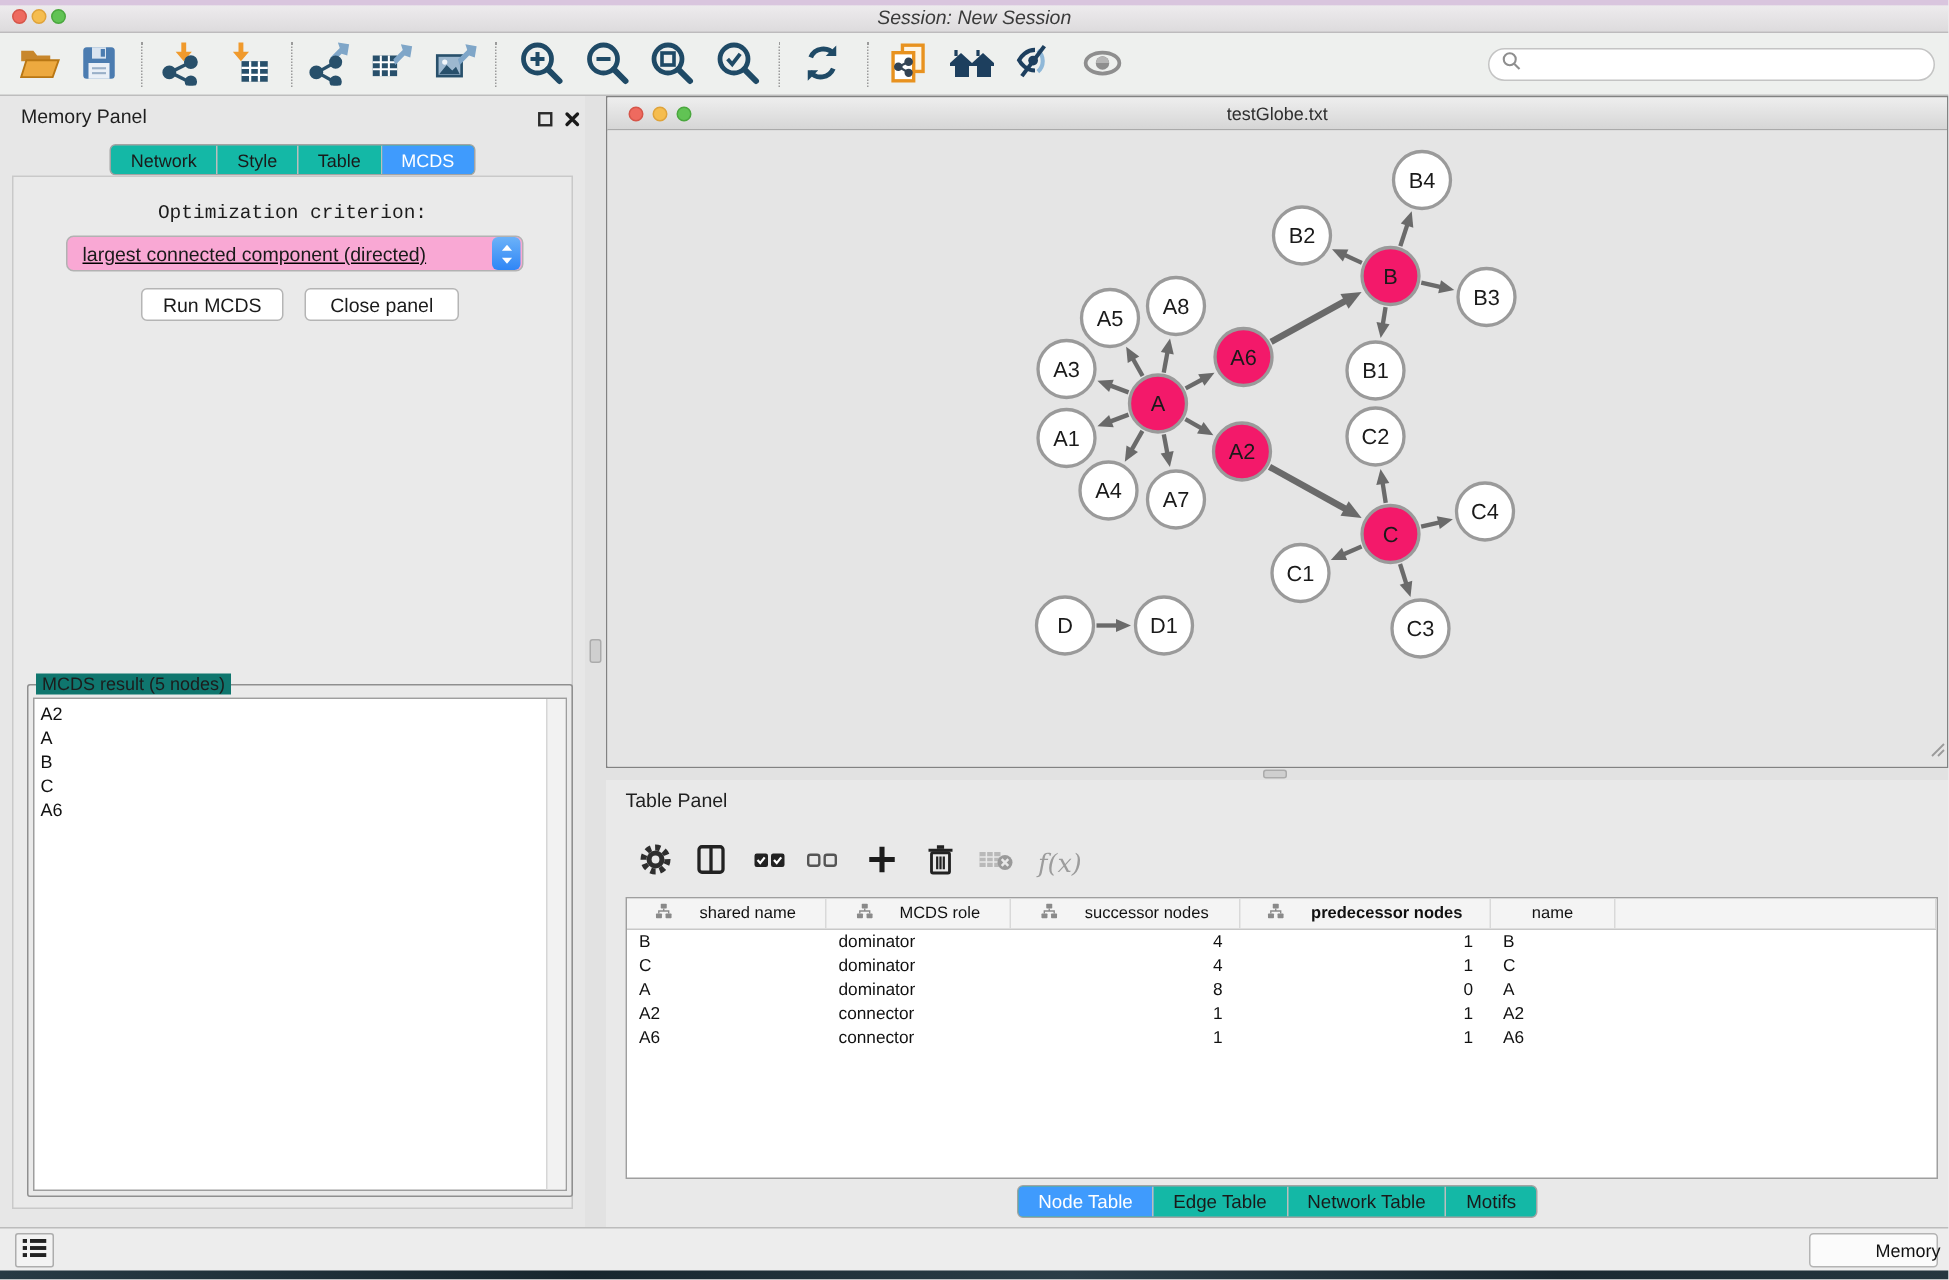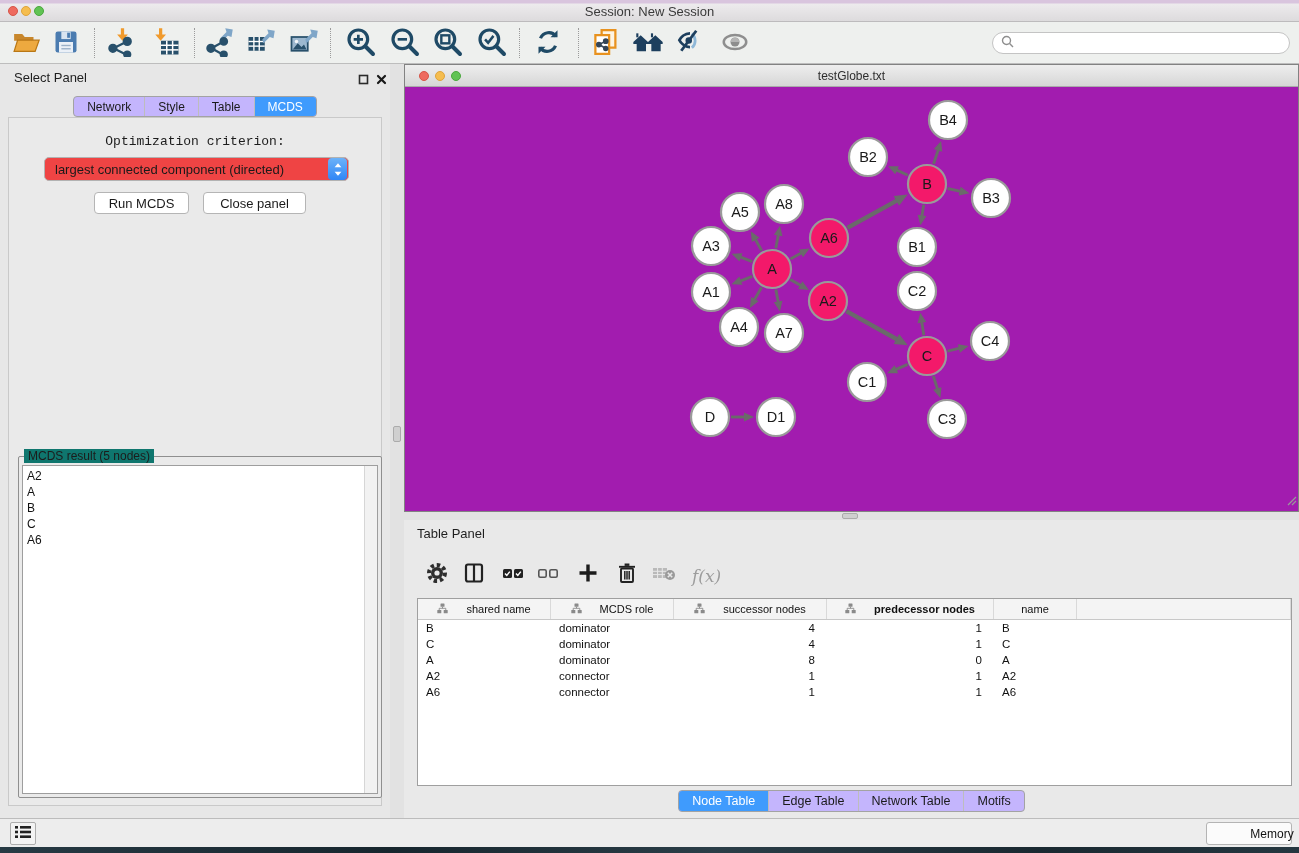--- a/index.html
+++ b/index.html
@@ -2,67 +2,67 @@
 <html><head>
 <meta charset="utf-8">
 <style>
   *{margin:0;padding:0;box-sizing:border-box;font-family:"Liberation Sans",sans-serif;}
   html,body{width:1299px;height:853px;overflow:hidden;}
   .screen{position:relative;width:1299px;height:853px;background:#e4e4e4;}
 
   
   .titlebar{position:absolute;left:0;top:0;width:1299px;height:22px;
     background:linear-gradient(#d9c5de 0px,#d9c5de 3px,#edebed 4px,#dcdadc 22px);
-    border-bottom:1px solid #bdbbbd;}
+    border-bottom:1px solid #bdbbbd;font-style:italic;}
   .titlebar .title{position:absolute;left:0;right:0;top:4px;text-align:center;font-size:13px;color:#3a3a3a;}
   .tl{position:absolute;top:6px;width:10px;height:10px;border-radius:50%;}
   .tl.red{background:#ee6a5f;border:1px solid #d65549;}
   .tl.yellow{background:#f5bd4f;border:1px solid #dfa33a;}
   .tl.green{background:#61c354;border:1px solid #4aa73e;}
 
   .toolbar{position:absolute;left:0;top:22px;width:1299px;height:42px;background:#eef0ee;border-bottom:1px solid #bdbdbd;}
   .tbtn{position:absolute;top:3px;width:38px;height:36px;background:none;border:none;display:flex;align-items:center;justify-content:center;cursor:default;}
   .tsep{position:absolute;top:6px;height:30px;width:0;border-left:1px dotted #9b9b9b;}
   .searchbox{position:absolute;left:992px;top:10px;width:298px;height:22px;background:#fff;border:1px solid #c4c4c4;border-radius:11px;display:flex;align-items:center;padding:0 8px;gap:5px;}
   .searchbox input{flex:1;border:none;outline:none;font-size:12px;background:transparent;color:#333;}
 
   
   .control-panel{position:absolute;left:0;top:64px;width:390px;height:754px;background:#e7e7e7;}
   .panel-head{position:absolute;left:0;top:0;right:0;height:26px;}
   .panel-title{position:absolute;left:14px;top:6px;font-size:13px;color:#1f1f1f;}
   .wbtn{position:absolute;top:8px;width:14px;height:14px;border:none;background:none;display:flex;align-items:center;justify-content:center;cursor:default;}
-  .segctl{display:flex;background:#c4b5fd;border:1px solid #a3a3a3;border-radius:4px;overflow:hidden;height:21px;font-size:12px;color:#1a1a1a;}
+  .segctl{display:flex;background:#14b8a6;border:1px solid #a3a3a3;border-radius:4px;overflow:hidden;height:21px;font-size:12px;color:#1a1a1a;}
   .segctl .seg{display:flex;align-items:center;justify-content:center;padding:0 13px;border-right:1px solid #bdbdbd;white-space:nowrap;}
   .segctl .seg:last-child{border-right:none;}
   .segctl .seg.active{background:#3f9bfd;color:#fff;}
   .cp-tabs-wrap{position:absolute;left:0;right:0;top:32px;display:flex;justify-content:center;}
   .cp-content{position:absolute;left:8px;top:53px;width:374px;height:689px;background:#eaeaea;border:1px solid #c9c9c9;}
   .opt-label{position:absolute;left:0;right:0;top:16px;text-align:center;font-size:13px;color:#1c1c1c;font-family:Liberation Mono, monospace;}
-  .dropdown{position:absolute;left:35px;top:39px;width:305px;height:24px;background:#ef4444;border:1px solid #b2b2b2;border-radius:5px;display:flex;align-items:center;cursor:default;}
+  .dropdown{position:absolute;left:35px;top:39px;width:305px;height:24px;background:#f9a8d4;border:1px solid #b2b2b2;border-radius:5px;display:flex;align-items:center;cursor:default;text-decoration:underline;}
   .dropdown .dd-text{flex:1;font-size:13px;color:#1a1a1a;padding-left:10px;white-space:nowrap;}
   .dropdown .dd-stepper{width:19px;height:22px;margin-right:1px;border-radius:4px;background:linear-gradient(#6cb2f8,#2f86f6);display:flex;align-items:center;justify-content:center;}
   .cbtn{position:absolute;top:74px;height:22px;background:#fff;border:1px solid #b5b5b5;border-radius:4px;font-size:13px;color:#1a1a1a;cursor:default;}
   .groupbox{position:absolute;left:9px;top:338px;width:364px;height:342px;border:1px solid #8f8f8f;border-radius:2px;}
   .groupbox .legend{position:absolute;left:5px;top:-8px;background:#0f766e;padding:0 4px;font-size:12px;color:#1c1c1c;}
   .result-list{position:absolute;left:3px;top:8px;right:3px;bottom:3px;background:#fff;border:1px solid #9e9e9e;overflow:hidden;}
   .result-items{padding:2px 0 0 4px;}
   .result-items div{font-size:12px;line-height:16px;color:#111;}
   .vtrack{position:absolute;right:0;top:0;bottom:0;width:13px;background:#f2f2f2;border-left:1px solid #d6d6d6;}
 
   
   .v-split{position:absolute;left:390px;top:64px;width:14px;height:754px;background:#e2e2e2;}
   .v-split .thumb{position:absolute;left:3px;top:362px;width:8px;height:16px;background:#cfcfcf;border:1px solid #ababab;border-radius:2px;}
   .h-split{position:absolute;left:404px;top:512px;width:895px;height:8px;background:#e2e2e2;}
   .h-split .thumb{position:absolute;left:438px;top:1px;width:16px;height:6px;background:#cfcfcf;border:1px solid #ababab;border-radius:2px;}
 
   
   .net-window{position:absolute;left:404px;top:64px;width:895px;height:448px;border:1px solid #828282;background:#fff;}
   .net-titlebar{position:absolute;left:0;top:0;right:0;height:22px;background:linear-gradient(#eeeeee,#d6d6d6);border-bottom:1px solid #aaa;}
   .net-titlebar .title{position:absolute;left:0;right:0;top:4px;text-align:center;font-size:12px;color:#2e2e2e;}
-  .net-canvas{position:absolute;left:0;top:22px;right:0;bottom:0;background:#a21caf;}
+  .net-canvas{position:absolute;left:0;top:22px;right:0;bottom:0;background:#e5e5e5;}
   .grip{position:absolute;right:1px;bottom:1px;}
 
   
   .table-panel{position:absolute;left:404px;top:520px;width:895px;height:298px;background:#e9e9e9;}
   .tp-btn{position:absolute;top:40px;width:30px;height:28px;background:none;border:none;display:flex;align-items:center;justify-content:center;cursor:default;}
   .fx{font-family:"DejaVu Serif",serif;font-style:italic;font-size:17px;color:#9c9c9c;}
   .tbl{position:absolute;left:13px;top:78px;width:875px;height:188px;background:#fff;border:1px solid #9f9f9f;overflow:hidden;}
   .tbl-head{display:flex;height:21px;background:#f4f4f4;border-bottom:1px solid #c8c8c8;}
   .hc{display:flex;align-items:center;justify-content:center;gap:18px;font-size:11px;color:#111;border-right:1px solid #d9d9d9;overflow:hidden;}
   .tr{display:flex;height:16px;align-items:center;}
@@ -246,21 +246,21 @@
       <span><svg width="13" height="13" viewBox="0 0 13 13">
             <circle cx="5.5" cy="5.5" r="4" fill="none" stroke="#8e8e8e" stroke-width="1.4"></circle>
             <line x1="8.6" y1="8.6" x2="12" y2="12" stroke="#8e8e8e" stroke-width="1.4"></line>
           </svg></span>
       <input type="text" placeholder="" style="">
     </div>
   </div>
 
   <div class="control-panel">
     <div class="panel-head">
-      <div class="panel-title">Select Panel</div>
+      <div class="panel-title">Memory Panel</div>
       <button class="wbtn" style="left:356px">
           <svg width="11" height="11">
             <rect x="1.5" y="1.5" width="8" height="8" fill="none" stroke="#2b2b2b" stroke-width="1.6"></rect>
           </svg>
         </button>
       <button class="wbtn" style="left:374px">
           <svg width="11" height="11">
             <path d="M2 2l7 7M9 2l-7 7" stroke="#1a1a1a" stroke-width="2.2" stroke-linecap="round"></path>
           </svg>
         </button>

